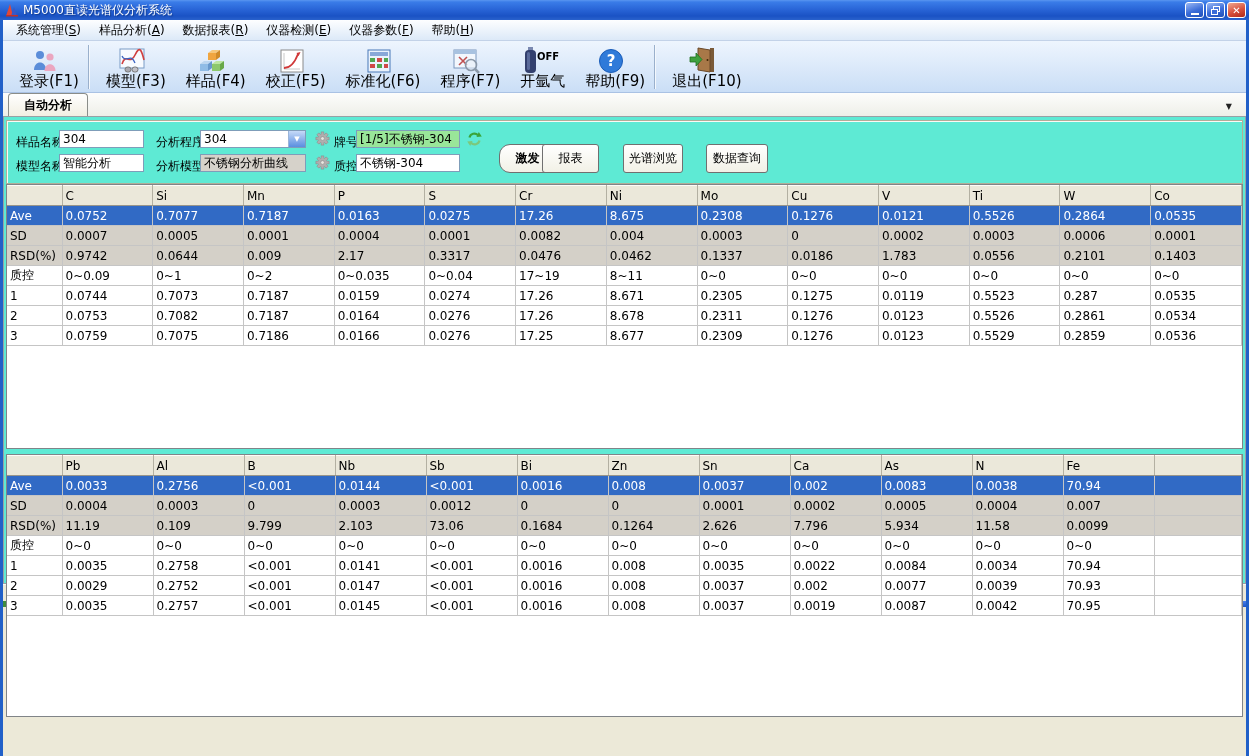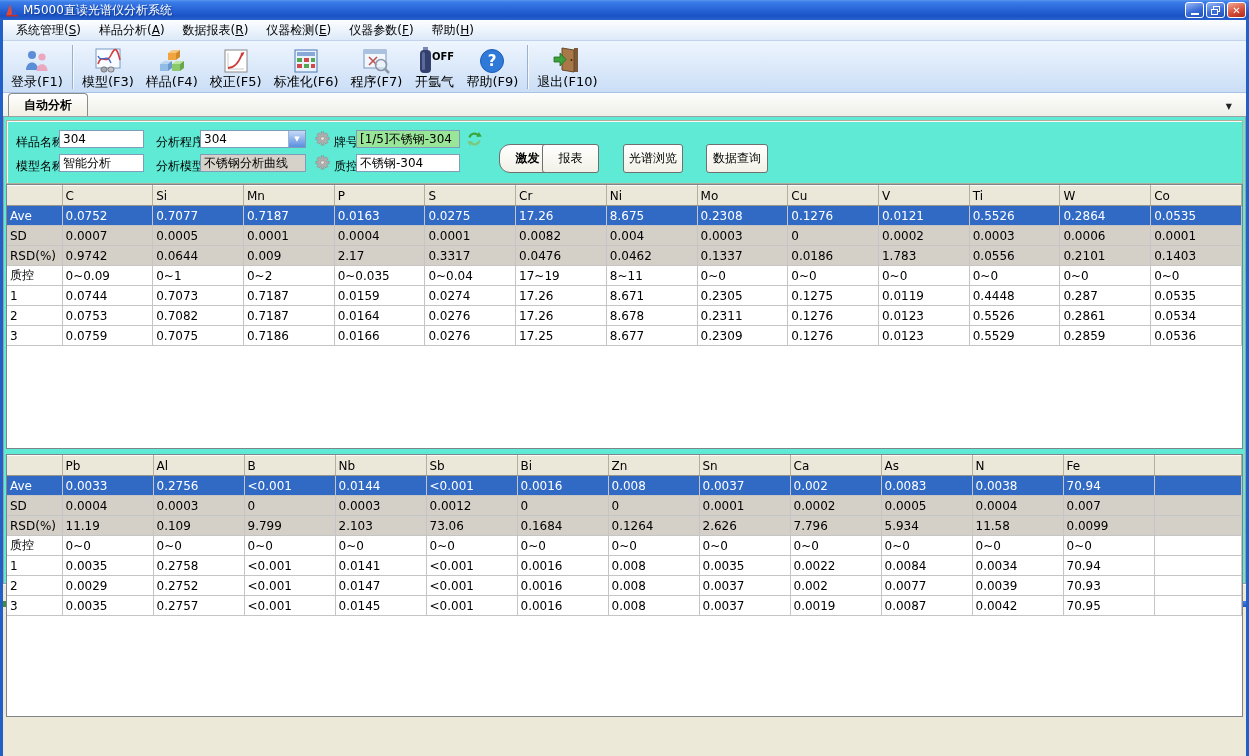--- a/index.html
+++ b/index.html
@@ -19,21 +19,21 @@
   .window-body{height:736px;border-left:3px solid #2160c8;border-right:3px solid #2160c8;box-sizing:border-box;background:#ece9d8;}
   
   .menubar{height:21px;background:linear-gradient(#fdfeff,#dce9f8);display:flex;align-items:center;padding-left:4px;
     border-bottom:1px solid #c3d2e8;box-sizing:border-box;}
   .menu-item{padding:2px 9px;cursor:default;}
   
   .toolbar{height:52px;background:linear-gradient(#eef5fe,#cadef6);display:flex;align-items:flex-end;
     padding:1px 2px;border-bottom:1px solid #aac2e4;box-sizing:border-box;}
   .tool-btn{display:flex;flex-direction:column;align-items:center;justify-content:flex-end;padding:1px 6px 2px;height:48px;}
   .tool-btn .ticon{height:29px;display:flex;align-items:flex-end;}
-  .tool-btn .tlbl{font-size:13px;white-space:nowrap;line-height:15px;}
+  .tool-btn .tlbl{font-size:15px;white-space:nowrap;line-height:15px;margin-left:8px;}
   .tool-sep{width:1px;height:44px;background:#9ab0cc;margin:0 3px 2px;box-shadow:1px 0 0 #f4f8fd;}
   
   .tabstrip{height:23px;background:linear-gradient(#fdfdfc,#eeefe8);display:flex;align-items:flex-end;
     padding-left:5px;position:relative;box-sizing:border-box;}
   .tab{padding:3px 15px 3px;border:1px solid #8a8d89;border-bottom:none;border-radius:4px 4px 0 0;
     background:linear-gradient(#ffffff,#f1eee1);font-weight:bold;position:relative;top:1px;}
   .tab-dropdown{position:absolute;right:14px;bottom:5px;font-size:8px;color:#222;cursor:default;}
   
   .content{position:relative;height:468px;background:#5eead4;border:1px solid #98a0a4;box-sizing:border-box;}
   .form-box{position:absolute;left:2px;right:2px;top:3px;height:62px;border:1px solid #b0ad98;
@@ -407,21 +407,21 @@
                 <td>0.0744</td>
                 <td>0.7073</td>
                 <td>0.7187</td>
                 <td>0.0159</td>
                 <td>0.0274</td>
                 <td>17.26</td>
                 <td>8.671</td>
                 <td>0.2305</td>
                 <td>0.1275</td>
                 <td>0.0119</td>
-                <td>0.4448</td>
+                <td>0.5523</td>
                 <td>0.287</td>
                 <td>0.0535</td>
               </tr>
               <tr class="plain">
                 <td>2</td>
                 <td>0.0753</td>
                 <td>0.7082</td>
                 <td>0.7187</td>
                 <td>0.0164</td>
                 <td>0.0276</td>

